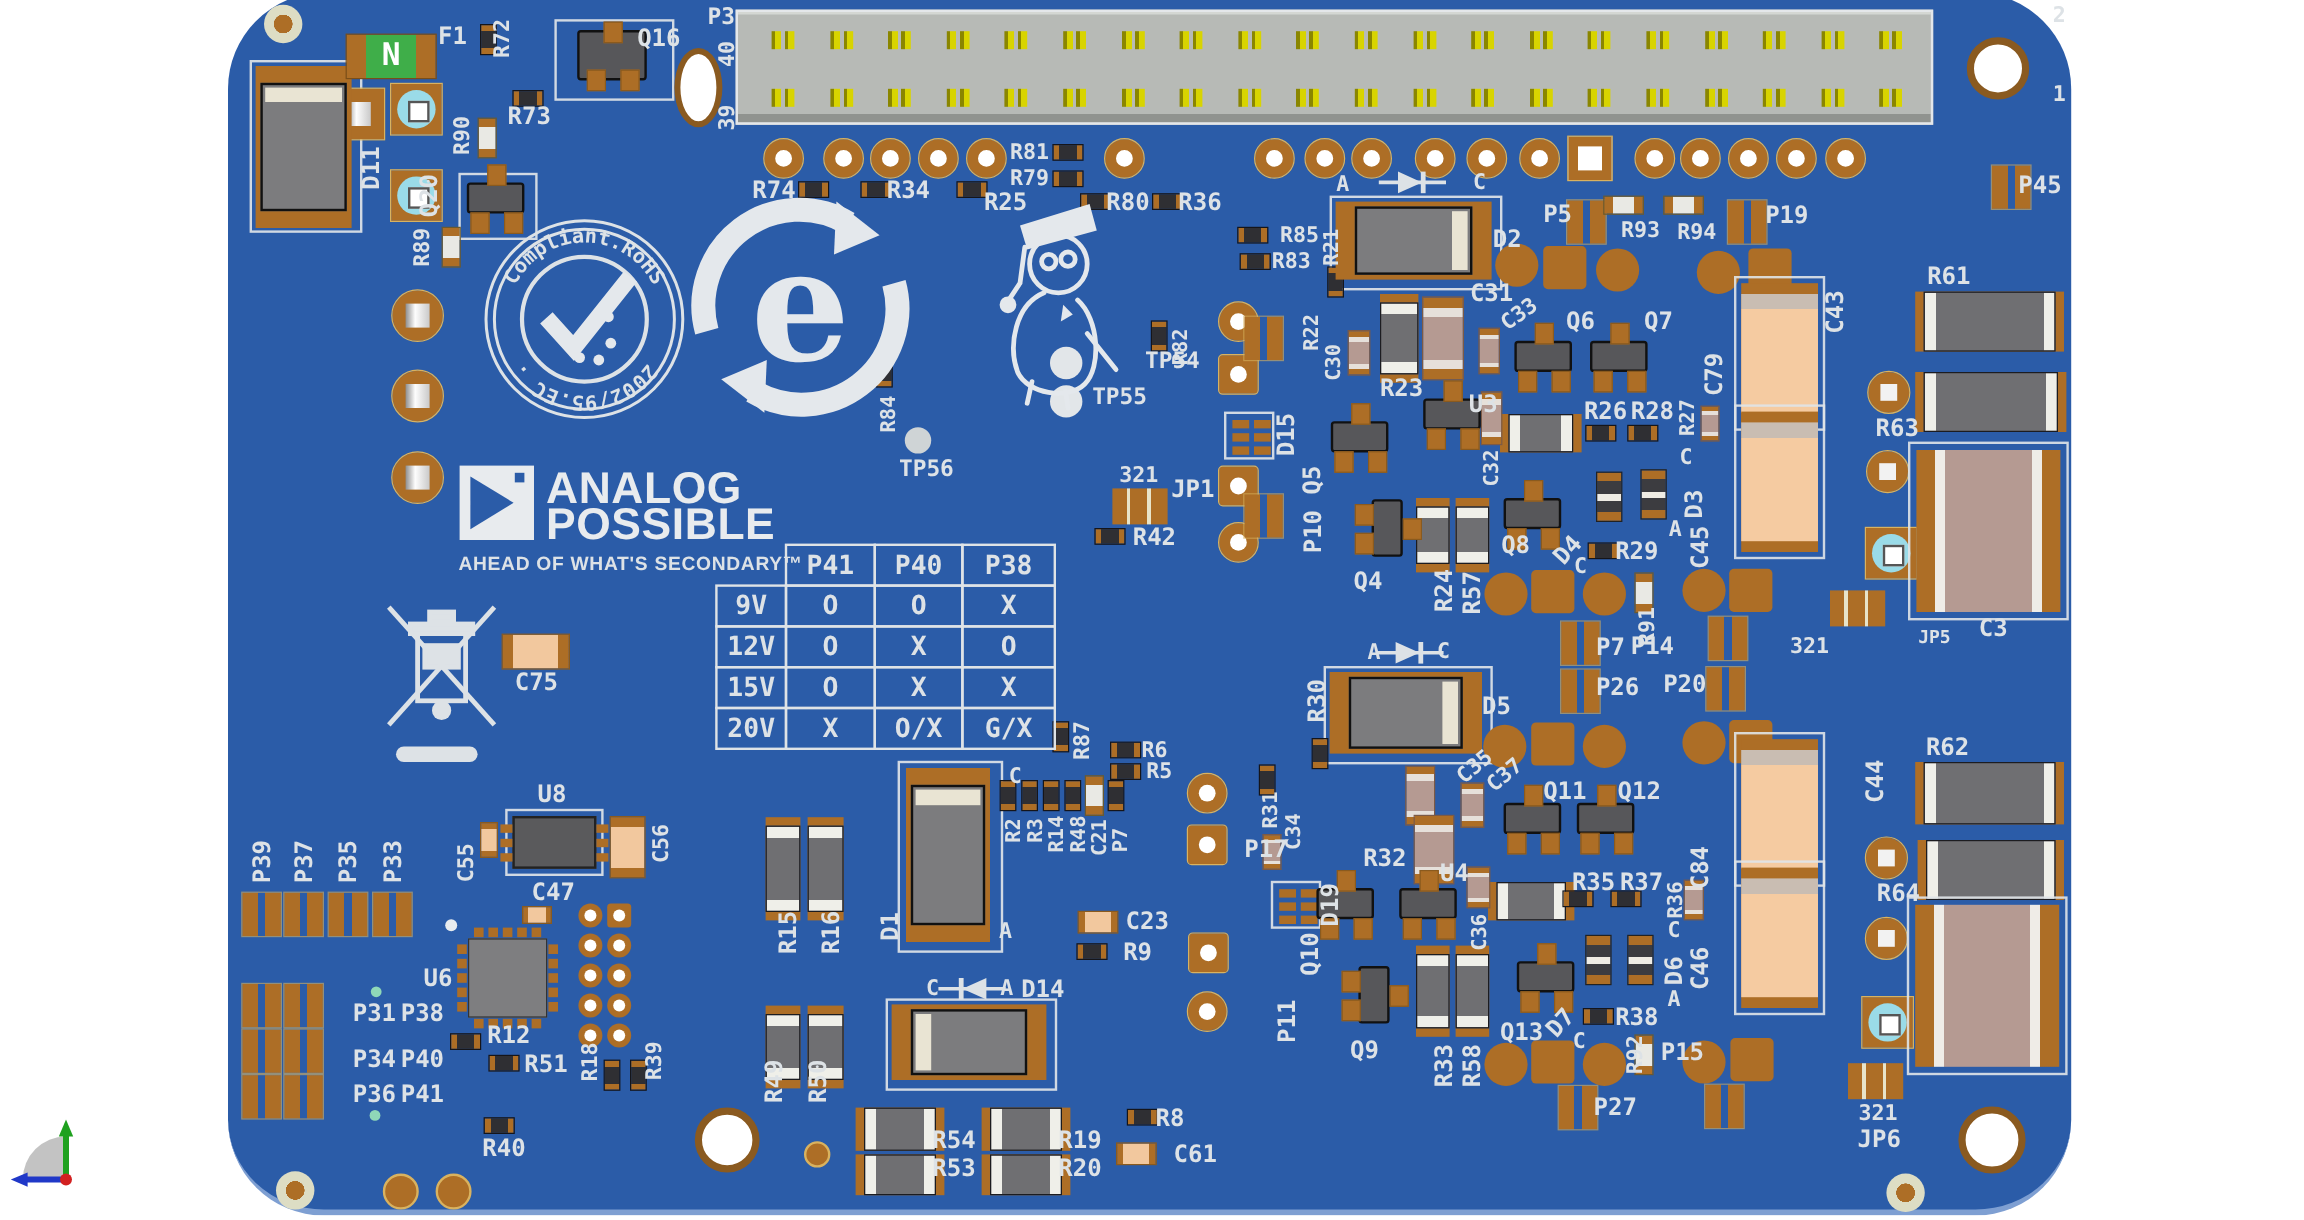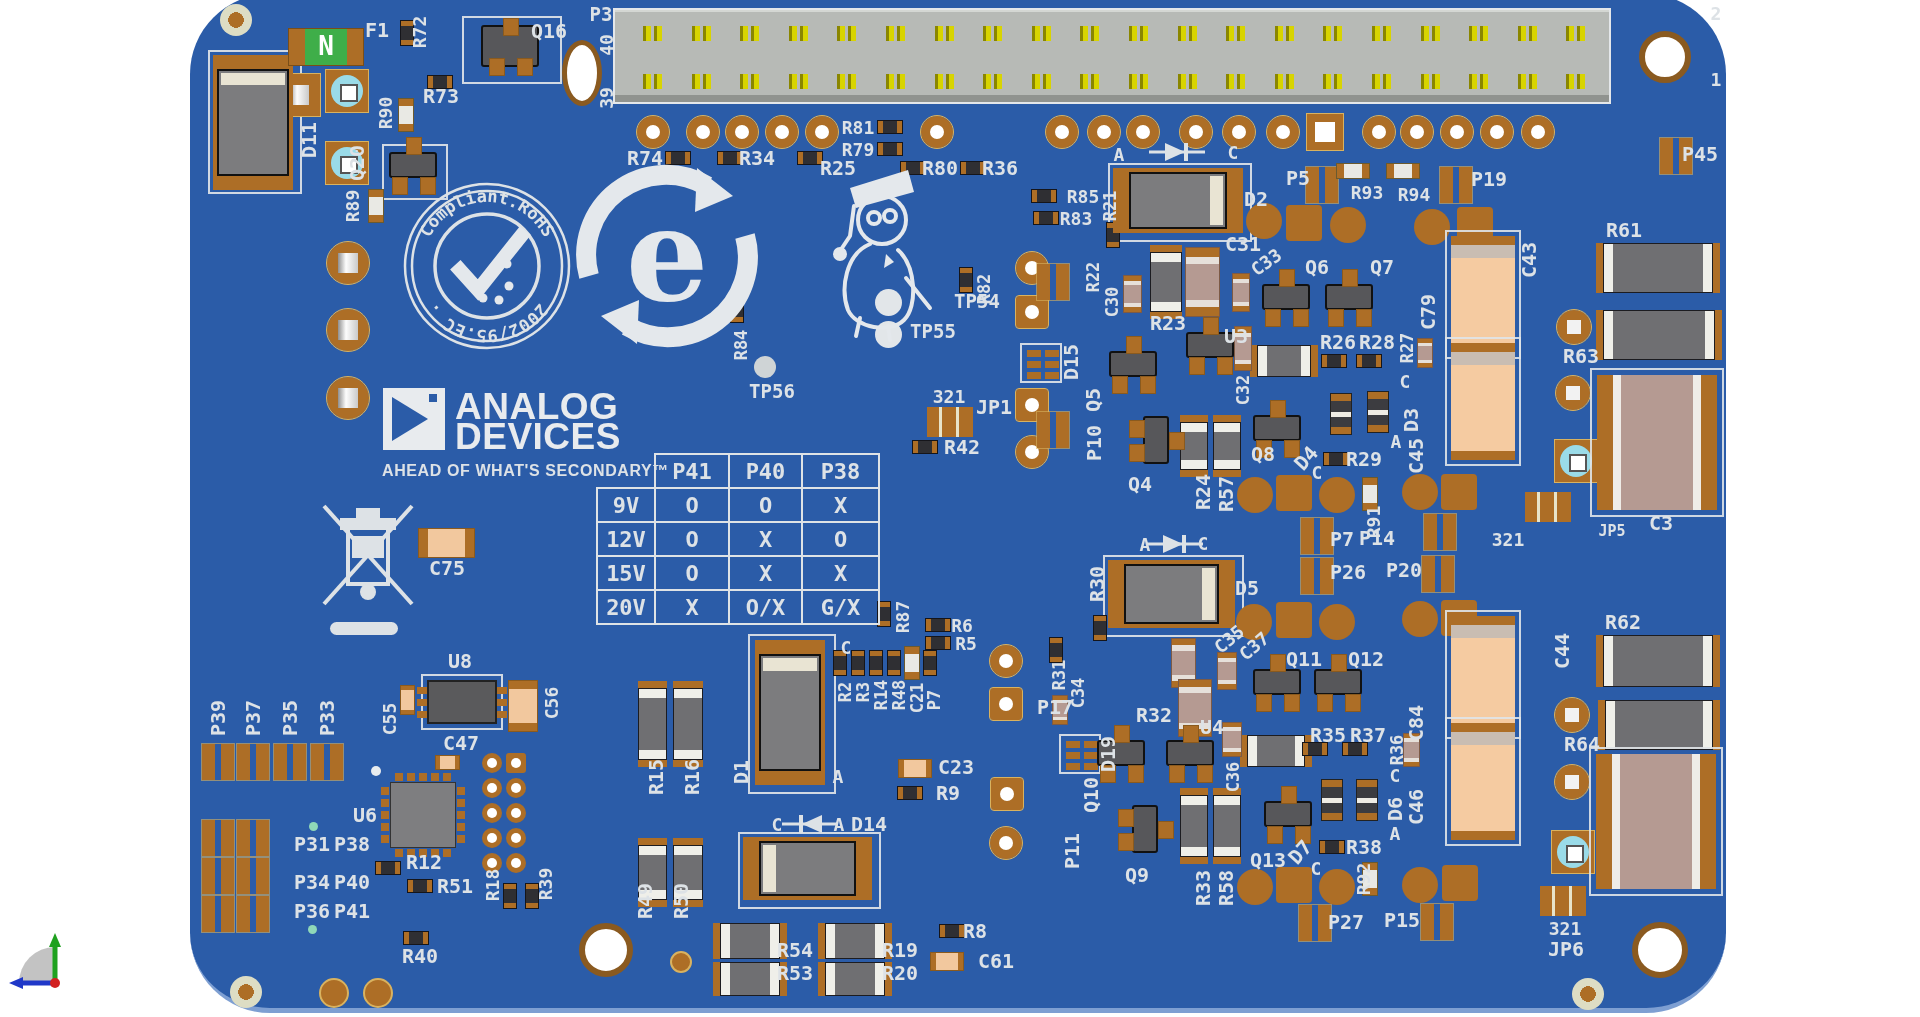--- a/index.html
+++ b/index.html
@@ -144,21 +144,21 @@
       <div class="lbl" style="left: 1072px; top: 851px; font-size: 20px; transform: translate(-50%, -50%) rotate(-90deg);">P11</div>
       <div class="lbl" style="left: 1137px; top: 875px; font-size: 20px; transform: translate(-50%, -50%) rotate(0deg);">Q9</div>
       <div class="lbl" style="left: 1203px; top: 888px; font-size: 20px; transform: translate(-50%, -50%) rotate(-90deg);">R33</div>
       <div class="lbl" style="left: 1226px; top: 888px; font-size: 20px; transform: translate(-50%, -50%) rotate(-90deg);">R58</div>
       <div class="lbl" style="left: 1268px; top: 860px; font-size: 20px; transform: translate(-50%, -50%) rotate(0deg);">Q13</div>
       <div class="lbl" style="left: 1300px; top: 852px; font-size: 20px; transform: translate(-50%, -50%) rotate(-48deg);">D7</div>
       <div class="lbl" style="left: 1316px; top: 868px; font-size: 18px; transform: translate(-50%, -50%) rotate(0deg);">C</div>
       <div class="lbl" style="left: 1364px; top: 847px; font-size: 20px; transform: translate(-50%, -50%) rotate(0deg);">R38</div>
       <div class="lbl" style="left: 1363px; top: 879px; font-size: 18px; transform: translate(-50%, -50%) rotate(-90deg);">R92</div>
       <div class="lbl" style="left: 1346px; top: 922px; font-size: 20px; transform: translate(-50%, -50%) rotate(0deg);">P27</div>
-      <div class="lbl" style="left: 1402px; top: 920px; font-size: 20px; transform: translate(-50%, -50%) rotate(0deg);">P15</div>
+      <div class="lbl" style="left: 1402px; top: 876px; font-size: 20px; transform: translate(-50%, -50%) rotate(0deg);">P15</div>
       <div class="lbl" style="left: 975px; top: 931px; font-size: 20px; transform: translate(-50%, -50%) rotate(0deg);">R8</div>
       <div class="lbl" style="left: 996px; top: 961px; font-size: 20px; transform: translate(-50%, -50%) rotate(0deg);">C61</div>
       <div class="lbl" style="left: 1565px; top: 928px; font-size: 18px; transform: translate(-50%, -50%) rotate(0deg);">321</div>
       <div class="lbl" style="left: 1566px; top: 949px; font-size: 20px; transform: translate(-50%, -50%) rotate(0deg);">JP6</div>
       <div class="lbl" style="left: 447px; top: 568px; font-size: 20px; transform: translate(-50%, -50%) rotate(0deg);">C75</div>
       <div class="lbl" style="left: 460px; top: 661px; font-size: 20px; transform: translate(-50%, -50%) rotate(0deg);">U8</div>
       <div class="lbl" style="left: 389px; top: 719px; font-size: 18px; transform: translate(-50%, -50%) rotate(-90deg);">C55</div>
       <div class="lbl" style="left: 551px; top: 703px; font-size: 18px; transform: translate(-50%, -50%) rotate(-90deg);">C56</div>
       <div class="lbl" style="left: 461px; top: 743px; font-size: 20px; transform: translate(-50%, -50%) rotate(0deg);">C47</div>
       <div class="lbl" style="left: 365px; top: 815px; font-size: 20px; transform: translate(-50%, -50%) rotate(0deg);">U6</div>
@@ -745,21 +745,21 @@
           <line x1="19" y1="2" x2="19" y2="20" stroke="#dde2e6" stroke-width="4"></line>
         </svg>
       </div>
     </div>
 
   <div class="adi-sq">
     <div class="adi-tri"></div>
     <div class="adi-dot"></div>
   </div>
   <div class="adi-t1">ANALOG</div>
-  <div class="adi-t2">DEVICES</div>
+  <div class="adi-t2">POSSIBLE</div>
   <div class="adi-tag">AHEAD OF WHAT'S SECONDARY™</div>
 
   <svg width="200" height="200" style="left:387px;top:166px;">
     <g transform="translate(100,100)">
       <circle r="82" fill="none" stroke="#dde2e6" stroke-width="2.5"></circle>
       <circle r="75" fill="none" stroke="#dde2e6" stroke-width="2.5"></circle>
       <circle r="52" fill="none" stroke="#dde2e6" stroke-width="3.5"></circle>
       <polyline points="-27,4 -9,24 34,-30" fill="none" stroke="#e4e8ec" stroke-width="14" stroke-linecap="square"></polyline>
       <circle cx="-4" cy="32" r="4.5" fill="#e4e8ec"></circle>
         <circle cx="12" cy="34" r="4.5" fill="#e4e8ec"></circle>

